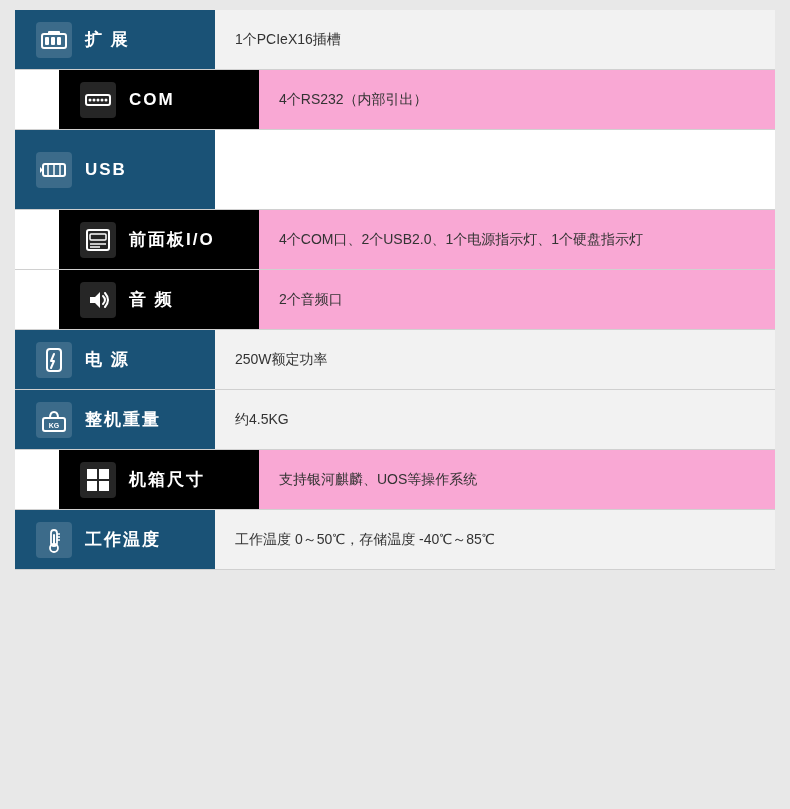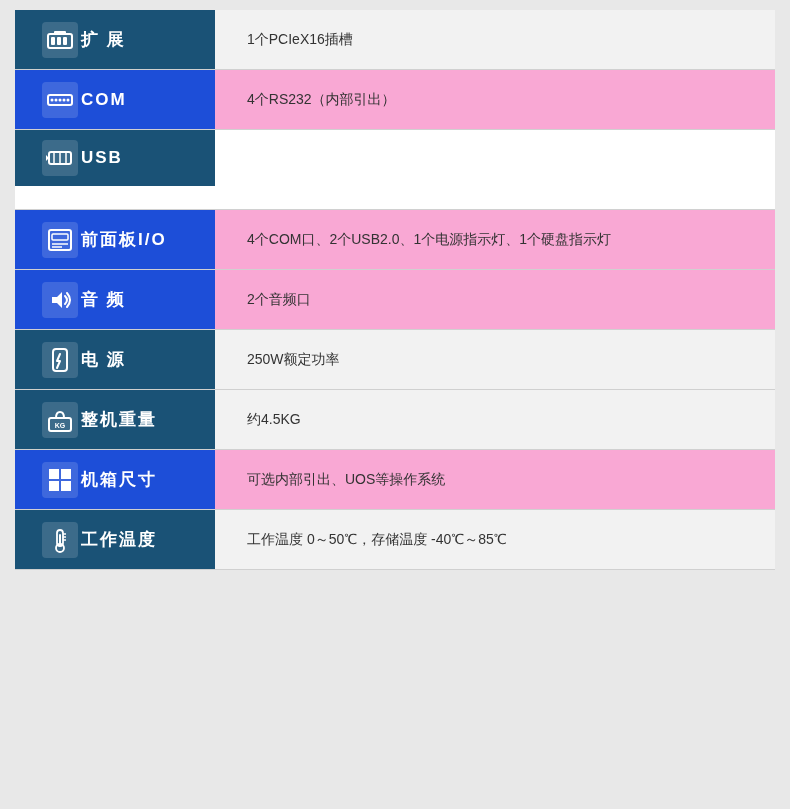--- a/index.html
+++ b/index.html
@@ -17,33 +17,34 @@
       border-collapse: collapse;
       background: #fff;
     }
     .spec-row {
       display: flex;
       border-bottom: 1px solid #d0d0d0;
       min-height: 60px;
     }
     .spec-row.tall {
       min-height: 80px;
-      flex-direction: column;
     }
     .label-cell {
       width: 200px;
       min-width: 200px;
       background: #1a5276;
       display: flex;
       align-items: center;
-      padding: 10px 24px;
+      padding: 10px 18px;
+      gap: 10px;
       color: #fff;
     }
     .label-cell.alt {
-      background: #1d4ed8;
+      background: #000000;
+      margin-left: 44px;
     }
     .icon-area {
       width: 42px;
       min-width: 42px;
       display: flex;
       align-items: center;
       justify-content: center;
     }
     .icon-box {
       width: 36px;
@@ -58,21 +59,21 @@
       font-size: 17px;
       font-weight: bold;
       color: #fff;
       letter-spacing: 2px;
     }
     .value-cell {
       flex: 1;
       background: #f2f2f2;
       display: flex;
       align-items: center;
-      padding: 12px 32px;
+      padding: 12px 20px;
       font-size: 14px;
       color: #333;
       line-height: 1.6;
     }
     .value-cell.white {
       background: #f9a8d4;
     }
     svg {
       width: 28px;
       height: 28px;
@@ -214,21 +215,21 @@
       <rect x="3" y="3" width="10" height="10" fill="white"></rect>
       <rect x="15" y="3" width="10" height="10" fill="white"></rect>
       <rect x="3" y="15" width="10" height="10" fill="white"></rect>
       <rect x="15" y="15" width="10" height="10" fill="white"></rect>
     </svg>
         </div>
       </div>
       <span class="label-text">机箱尺寸</span>
     </div>
     <div class="value-cell white">
-      <span>可选内部引出、UOS等操作系统</span>
+      <span>支持银河麒麟、UOS等操作系统</span>
     </div>
   </div>
     <div class="spec-row">
     <div class="label-cell ">
       <div class="icon-area">
         <div class="icon-box">
           <svg viewBox="0 0 28 28" fill="none" xmlns="http://www.w3.org/2000/svg">
       <rect x="11" y="4" width="6" height="16" rx="3" stroke="white" stroke-width="1.8" fill="none"></rect>
       <circle cx="14" cy="22" r="4" stroke="white" stroke-width="1.8" fill="none"></circle>
       <rect x="13" y="8" width="2" height="12" rx="1" fill="white"></rect>

